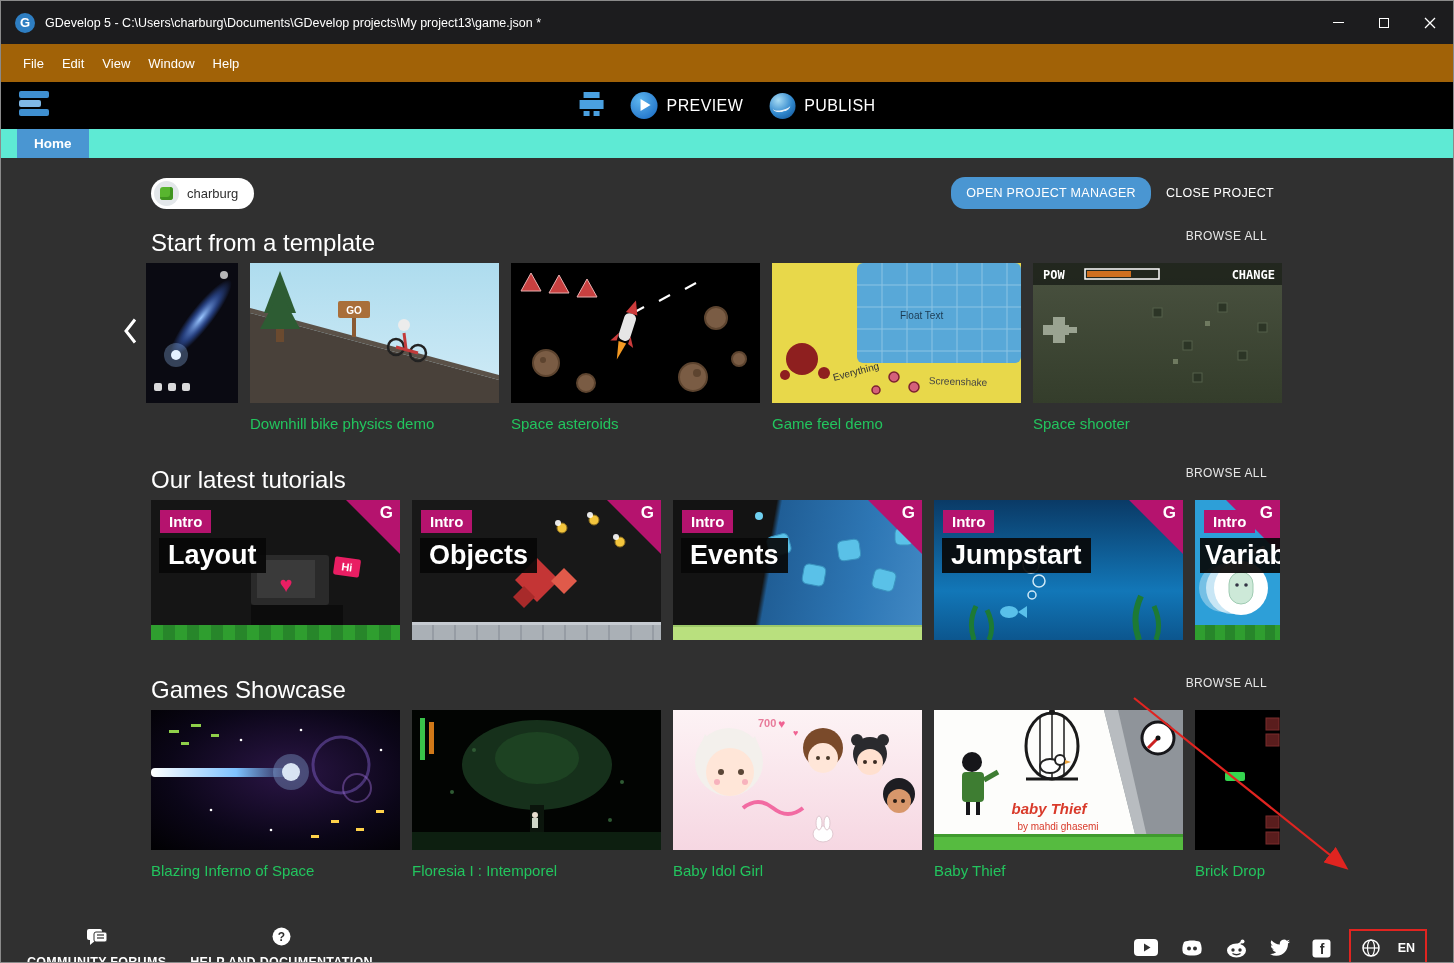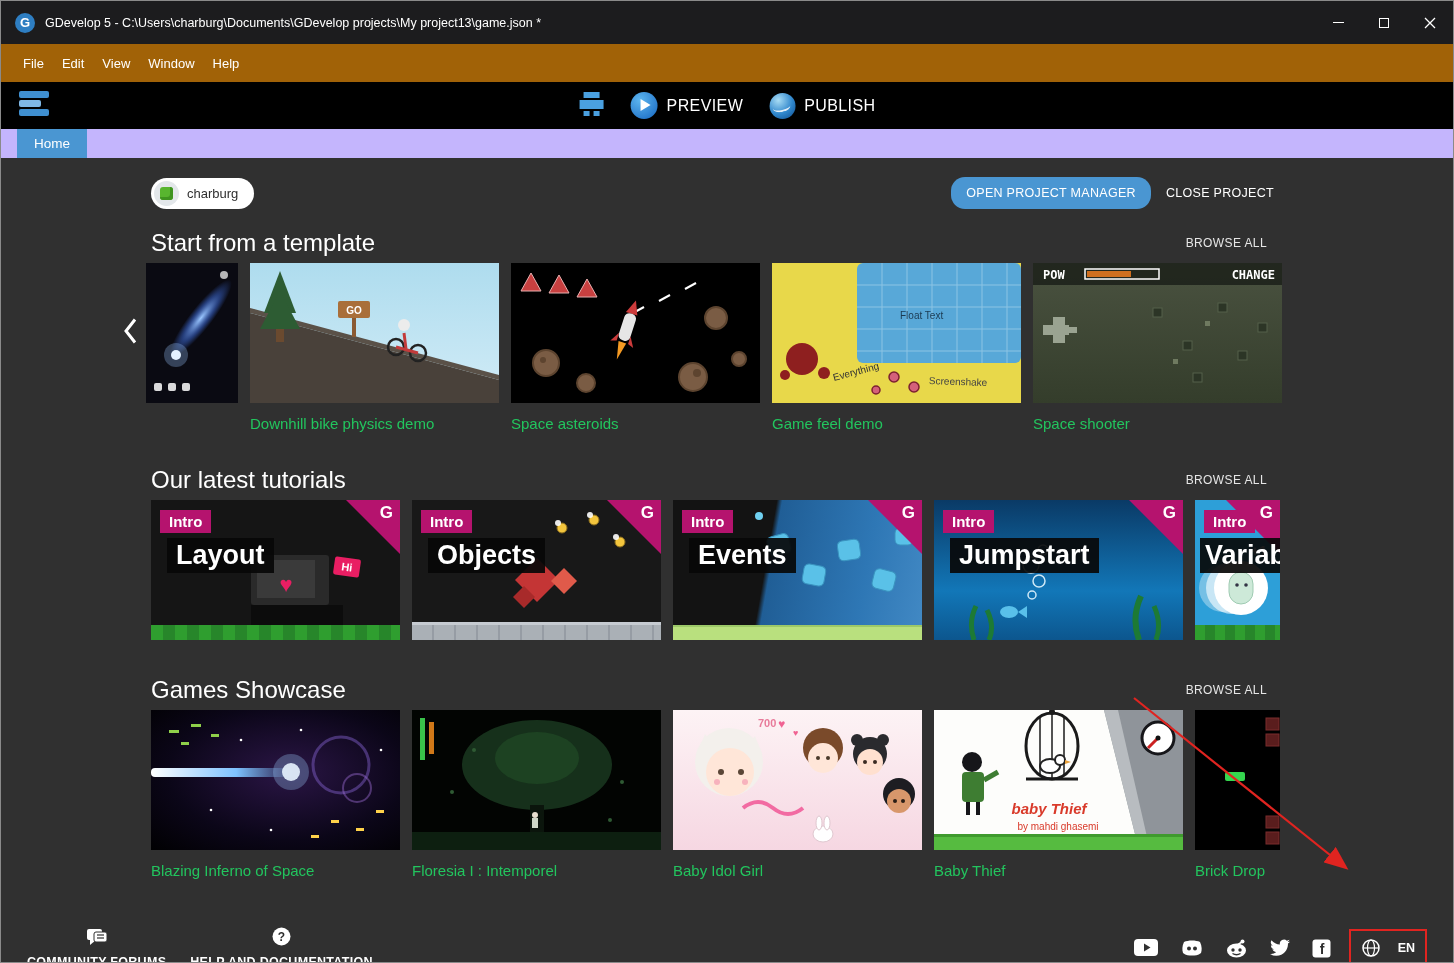--- a/index.html
+++ b/index.html
@@ -23,35 +23,35 @@
   .toolbar { height:47px; background:#000; position:relative; display:flex; align-items:center; }
   .pm-btn { margin-left:18px; }
   .toolbar-center { position:absolute; left:50%; top:0; height:100%; transform:translateX(-50%); display:flex; align-items:center; gap:26px; }
   .tool-btn { display:flex; align-items:center; gap:9px; color:#fff; font-size:16px; letter-spacing:.4px;justify-content:space-between; }
   .play-icon { width:27px; height:27px; border-radius:50%; background:radial-gradient(circle at 35% 30%, #5db6f0, #1565c0); position:relative; flex:none; }
   .play-icon::after { content:""; position:absolute; left:10px; top:7px; border-left:10px solid #fff; border-top:6.5px solid transparent; border-bottom:6.5px solid transparent; }
   .publish-icon { width:26px; height:26px; border-radius:50%; background:radial-gradient(circle at 34% 28%, #a8dcf4, #2f86cc 55%, #0d4a8a); position:relative; flex:none; }
   .publish-icon::after { content:""; position:absolute; left:3px; top:9px; width:18px; height:8px; border-bottom:2px solid rgba(255,255,255,.85); border-radius:50%; transform:rotate(-12deg); }
 
   
-  .tabbar { height:29px; background:#c4b5fd; display:flex; align-items:flex-end; }
+  .tabbar { height:29px; background:#5eead4; display:flex; align-items:flex-end;font-weight:bold; }
   .tab { margin-left:16px; height:29px; padding:0 17px; background:#4a96d2; color:#fff; font-size:13.5px; display:flex; align-items:center; }
 
   
   .main { position:relative; height:822px; background:#303030; }
   .header-row { display:flex; align-items:center; margin:19px 179px 0 150px; }
   .user-chip { display:flex; align-items:center; background:#fff; border-radius:17px; height:31px; padding:3px; }
   .avatar { width:25px; height:25px; border-radius:50%; background:#e3e7ea; position:relative; overflow:hidden; flex:none; }
   .avatar-bug { position:absolute; left:6px; top:6px; width:13px; height:13px; border-radius:3px; background:#58b52f; box-shadow:inset -3px -3px 0 #3f9420; }
   .user-name { color:#2f2f2f; font-size:13px; padding:0 13px 0 8px; }
   .spacer { flex:1; }
   .opm-btn { background:#4a96d2; color:#fff; font-size:12.5px; font-weight:500; letter-spacing:.3px; padding:9px 15px; border-radius:14px; }
   .close-project { color:#fff; font-size:12.5px; letter-spacing:.3px; margin-left:15px; }
 
-  .section-head { display:flex; align-items:center; margin:12px 186px 0 150px; }
+  .section-head { display:flex; align-items:flex-start; margin:12px 186px 0 150px; }
   .mt1 { margin-top:20px; } .mt2 { margin-top:34px; } .mt3 { margin-top:36px; }
   .section-title { color:#fff; font-size:24px; font-weight:400; }
   .browse-all { margin-left:auto; color:#e6e6e6; font-size:12px; letter-spacing:.4px; }
 
   .carousel { position:relative; margin-top:6px; display:flex; gap:12px; }
   .ml145 { margin-left:145px; } .ml150 { margin-left:150px; }
   .card { width:249px; height:140px; position:relative; overflow:hidden; flex:none; background:#000; }
   .card svg.art { position:absolute; left:0; top:0; display:block; }
   .card-sm-left { width:92px; }
   .card-sm-right { width:85px; }
@@ -60,21 +60,21 @@
 
   .labels-row { display:flex; gap:12px; margin-top:12px; }
   .card-label { width:249px; color:#22c55e; font-size:15px; white-space:nowrap; }
   .label-spacer { width:92px; flex:none; }
   .card-label.sm { width:85px; overflow:hidden; }
 
   
   .tut .ribbon { position:absolute; top:0; right:0; width:0; height:0; border-top:54px solid #b5136e; border-left:54px solid transparent; }
   .tut .glogo { position:absolute; top:3px; right:7px; color:#fff; font-weight:bold; font-size:17px; }
   .tut .badge { position:absolute; top:10px; left:9px; background:#b5136e; color:#fff; font-size:15px; font-weight:bold; padding:3px 9px; }
-  .tut .ttitle { position:absolute; top:38px; left:16px; background:rgba(8,8,8,.92); color:#fff; font-size:27px; font-weight:bold; padding:2px 9px; white-space:nowrap; }
+  .tut .ttitle { position:absolute; top:38px; left:8px; background:rgba(8,8,8,.92); color:#fff; font-size:27px; font-weight:bold; padding:2px 9px; white-space:nowrap; }
   .tut .ground { position:absolute; left:0; right:0; bottom:0; height:15px; }
   .t-layout { background:#151515; }
   .t-layout .ground { background:repeating-linear-gradient(90deg,#2f9e2f 0 12px,#27862a 12px 24px); }
   .t-objects { background:#181818; }
   .t-objects .ground { height:18px; background:repeating-linear-gradient(90deg,#aab0b6 0 20px,#969ca4 20px 22px); border-top:3px solid #c6cbd1; }
   .t-events { background:linear-gradient(100deg,#131313 38%,#205e96 40%,#2e77b5 75%,#4289c4); }
   .t-events .ground { background:#b9e07e; border-top:2px solid #9cc868; }
   .t-jumpstart { background:linear-gradient(180deg,#0a3a66,#1277b8 65%,#0c568e); }
   .t-variables { background:#2d9fd8; }
   .t-variables .ground { background:repeating-linear-gradient(90deg,#2f9e2f 0 10px,#27862a 10px 20px); }

